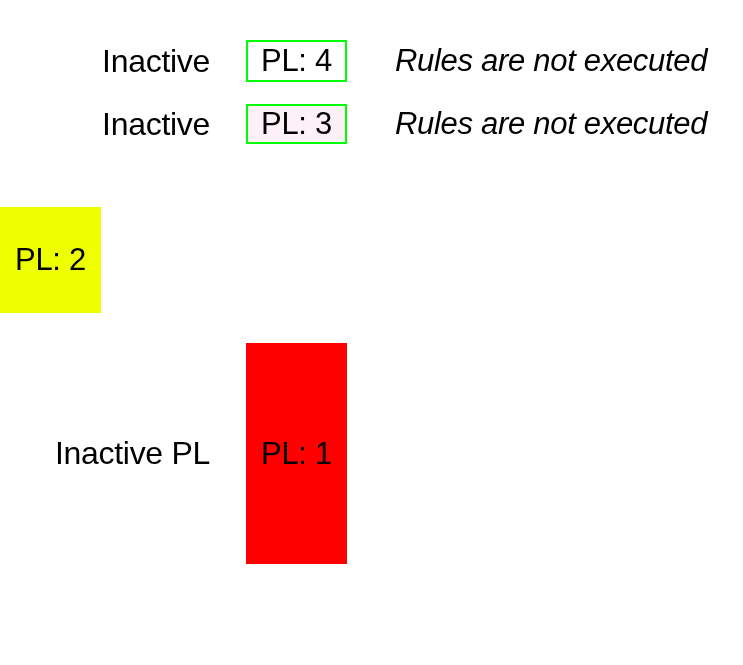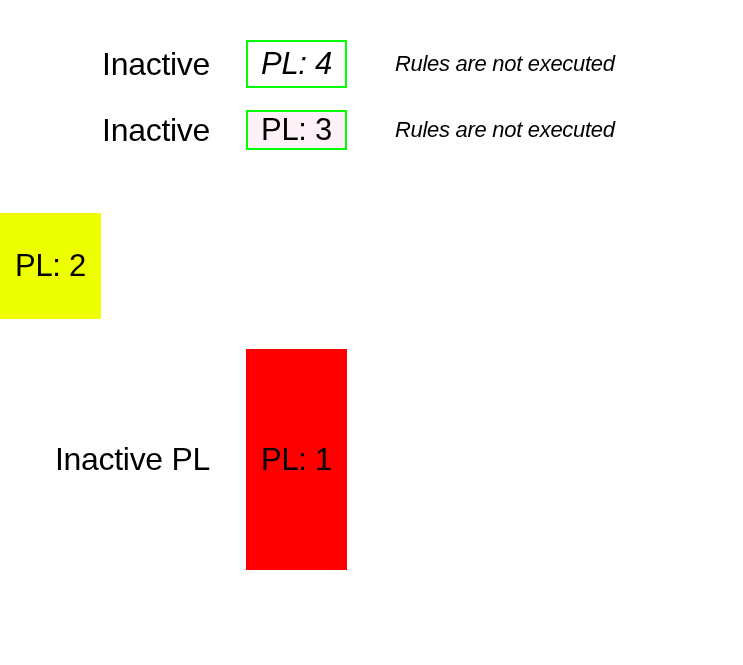--- a/index.html
+++ b/index.html
@@ -40,42 +40,41 @@
   .box {
     width: 101px;
     box-sizing: border-box;
     display: flex;
     align-items: center;
     justify-content: center;
     font-size: 31px;
     letter-spacing: -0.3px;
   }
   .box-pl4 {
-    height: 48px;
+    height: 42px;
     background: var(--pl4-fill, #ffffff);
     border: 2px solid var(--border-green, #00ff00);
-    font-style: italic;
   }
   .box-pl3 {
     height: 40px;
     background: var(--pl3-fill, #fdf0f7);
     border: 2px solid var(--border-green, #00ff00);
   }
   .box-pl2 {
     height: 106px;
     background: var(--pl2-fill, #eeff00);
     margin-top: 30px;
   }
   .box-pl1 {
     height: 221px;
     background: var(--pl1-fill, #ff0000);
   }
   .desc {
     padding-left: 48px;
-    font-size: 22px;
+    font-size: 31px;
     font-style: italic;
     letter-spacing: -0.3px;
     line-height: 1.08;
     white-space: pre-line;
   }
 </style>
 </head>
 <body>
 
 <div class="diagram">

